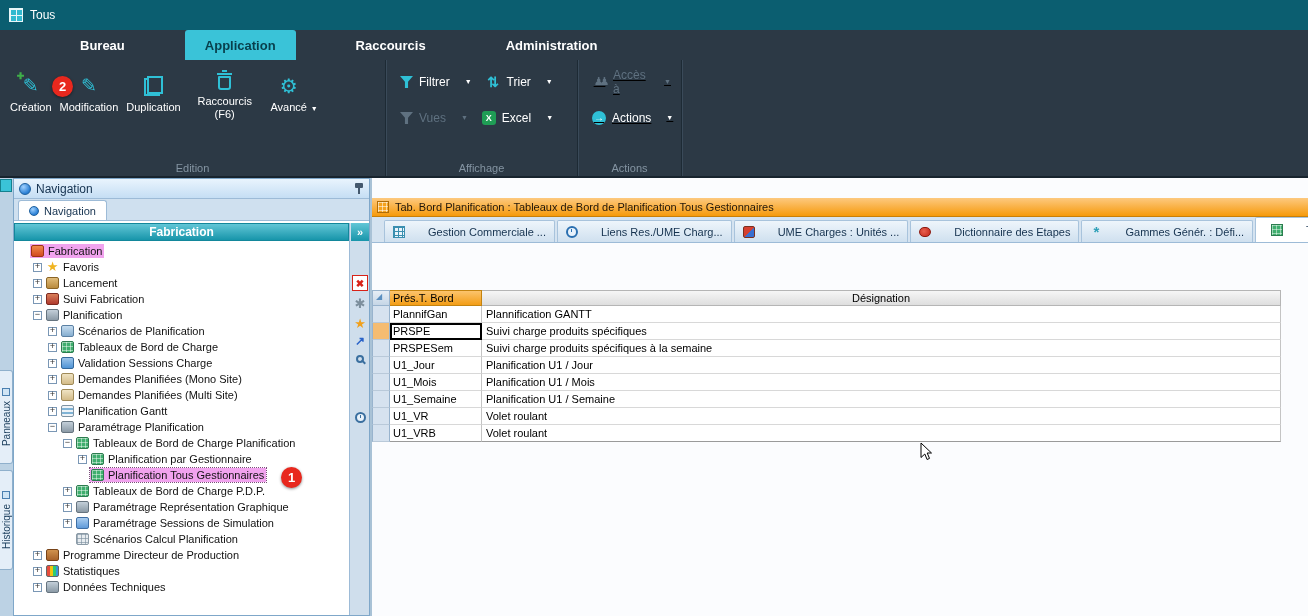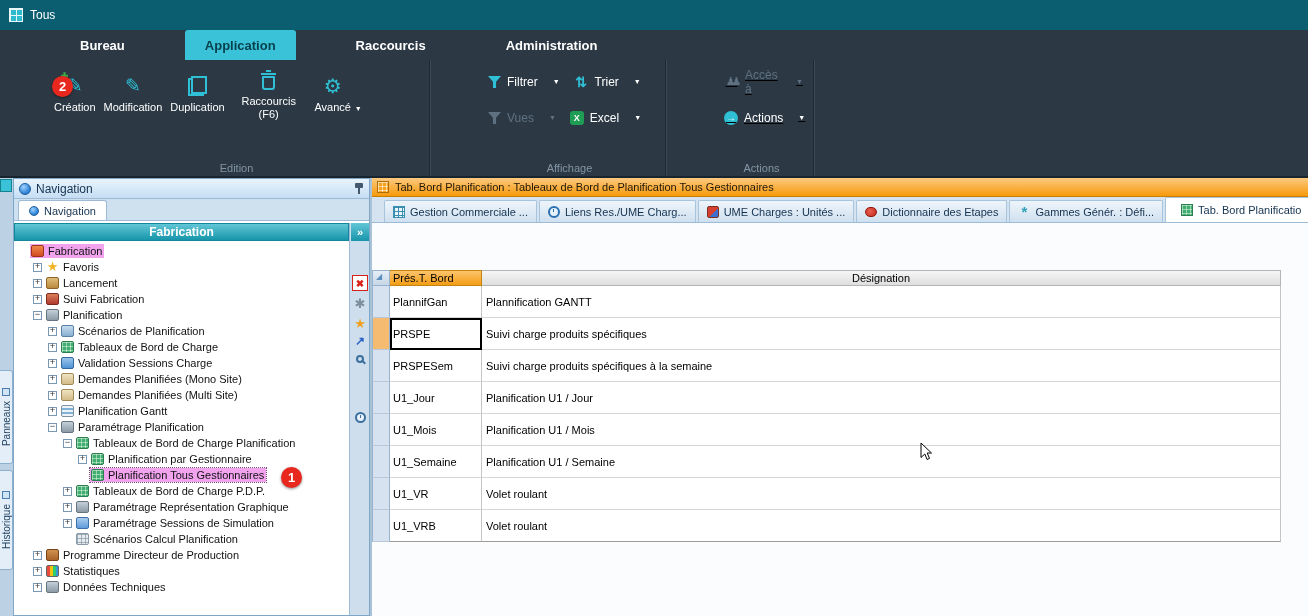--- a/index.html
+++ b/index.html
@@ -16,21 +16,21 @@
   .titlebar .menu-label { color:#fff; font-size:12px; }
 
   
   .ribbon { position:absolute; top:30px; left:0; right:0; height:148px; background:#2c3945;
             border-bottom:2px solid #18242e; }
   .rtabs { display:flex; height:30px; padding-left:60px; gap:40px; align-items:stretch; }
   .rtab { color:#fff; font-weight:bold; font-size:13px; display:flex; align-items:center;
           padding:0 20px; cursor:default; }
   .rtab.active { background:#3ac3d8; color:#083f4c; border-radius:3px 3px 0 0; }
   .rbody { display:flex; height:116px; }
-  .rgroup { position:relative; height:116px; border-right:1px solid #1d2a34; box-shadow:1px 0 0 #3a4a59;margin-left:44px; }
+  .rgroup { position:relative; height:116px; border-right:1px solid #1d2a34; box-shadow:1px 0 0 #3a4a59; }
   .g-edition { width:386px; }
   .g-affichage { width:192px; }
   .g-actions { width:104px;text-decoration:underline; }
   .glabel { position:absolute; bottom:2px; left:0; right:0; text-align:center; font-size:11px; color:#8494a2; }
 
   .brow { display:flex; align-items:center; padding:4px 0 0 6px; }
   .bbtn { display:flex; flex-direction:column; align-items:center; gap:3px; padding:4px 4px;
           min-width:48px; max-width:80px; color:#fff; font-size:11px; text-align:center; line-height:1.15; cursor:default; }
   .bic { height:24px; width:26px; display:flex; align-items:center; justify-content:center; position:relative; }
   .bdrop { color:#fff; font-size:7px; align-self:center; margin:28px 2px 0 -2px; }
@@ -132,27 +132,27 @@
   .search-glyph { width:8px; height:8px; border:2px solid #3a6f9f; border-radius:50%; position:relative; }
   .search-glyph::after { content:""; position:absolute; width:5px; height:2px; background:#3a6f9f;
                          right:-4px; bottom:-2px; transform:rotate(45deg); }
   .tt-clock { top:186px; }
   .clock-glyph { width:11px; height:11px; border:2px solid #3a6f9f; border-radius:50%; background:#eaf3fb; position:relative; }
   .clock-glyph::before { content:""; position:absolute; left:3px; top:1px; width:1px; height:3px; background:#3a6f9f; }
 
   
   .content { position:absolute; top:178px; left:372px; right:0; bottom:0; background:#fbfcfe; display:flex; flex-direction:column; }
   .content-title { height:19px; flex:none; background:linear-gradient(#fdc97f,#f69a0b); border-bottom:1px solid #c87f08;
-                   display:flex; align-items:center; gap:6px; padding:0 5px; font-size:11px; color:#20160a; }
+                   display:flex; align-items:center; gap:6px; padding:0 5px; font-size:11px; color:#20160a;margin-top:20px; }
   .ct-icon { width:12px; height:12px; flex:none; background:#f6a21d; border:1px solid #b06c06;
              background-image:linear-gradient(#fff8 1px,transparent 1px),linear-gradient(90deg,#fff8 1px,transparent 1px);
              background-size:4px 4px; }
   .content-tabs { height:26px; flex:none; background:#d5e3f0; border-bottom:1px solid #9dbbd7;
                   display:flex; align-items:flex-end; padding-left:12px; gap:2px; overflow:hidden; }
-  .ctab { height:22px; display:flex; align-items:center; gap:5px; padding:0 8px; font-size:11px; color:#15324f;
+  .ctab { height:22px; display:flex; align-items:center; gap:23px; padding:0 8px; font-size:11px; color:#15324f;
           background:linear-gradient(#eef5fb,#cfe0ef); border:1px solid #a8c3dc; border-bottom:none;
           border-radius:2px 2px 0 0; white-space:nowrap; flex:none; cursor:default; }
   .ctab.active { background:#fff; height:25px;padding-left:15px; }
   .cti { width:12px; height:12px; flex:none; }
   .cti-grid { background:#eaf4fb; border:1px solid #3a8fb0;
               background-image:linear-gradient(#3a8fb0 1px,transparent 1px),linear-gradient(90deg,#3a8fb0 1px,transparent 1px);
               background-size:4px 4px; }
   .cti-clock { border:2px solid #2a6fb0; border-radius:50%; background:#e8f2fc; position:relative; }
   .cti-clock::before { content:""; position:absolute; left:3px; top:1px; width:1px; height:3px; background:#2a6fb0; }
   .cti-book { background:radial-gradient(circle at 40% 40%, #e8604f, #c22618); border-radius:50% / 60%; border:1px solid #8d1a10; height:10px; margin-top:1px; }
@@ -165,21 +165,21 @@
 
   .table-area { flex:1; padding-top:7px; }
   .dtable { width:909px;margin-top:40px; }
   .thead { display:flex; height:16px; font-size:11px; }
   .th-ind { width:18px; flex:none; background:linear-gradient(#e6eef6,#c6d6e6); border:1px solid #98b3cd; position:relative; }
   .th-ind::after { content:"\25E2"; position:absolute; left:3px; top:1px; font-size:8px; color:#5a8fc0; }
   .th-code { width:92px; flex:none; background:linear-gradient(#fcc46d,#f39d15); border:1px solid #c4830e; border-left:none;
              padding:0 3px; display:flex; align-items:center; color:#000; }
   .th-des { flex:1; background:linear-gradient(#f6f6f6,#dedede); border:1px solid #b5b5b5; border-left:none;
             display:flex; align-items:center; justify-content:center; color:#000; }
-  .trow { display:flex; height:32px; font-size:11px; background:#fff; }
+  .trow { display:flex; height:17px; font-size:11px; background:#fff; }
   .td-ind { width:18px; flex:none; background:#d6e2ef; border-left:1px solid #98b3cd; border-right:1px solid #98b3cd;
             border-bottom:1px solid #b9c9d9; }
   .trow.selected .td-ind { background:#f5bc71; }
   .td-code { width:92px; flex:none; border-right:1px solid #c4c4c4; border-bottom:1px solid #d8d8d8;
              padding:0 3px; display:flex; align-items:center; }
   .trow.selected .td-code { outline:2px solid #000; outline-offset:-2px; }
   .td-des { flex:1; border-right:1px solid #c4c4c4; border-bottom:1px solid #d8d8d8;
             padding:0 4px; display:flex; align-items:center; }
   .dtable .trow:last-child .td-code, .dtable .trow:last-child .td-des { border-bottom:1px solid #9a9a9a; }
 

